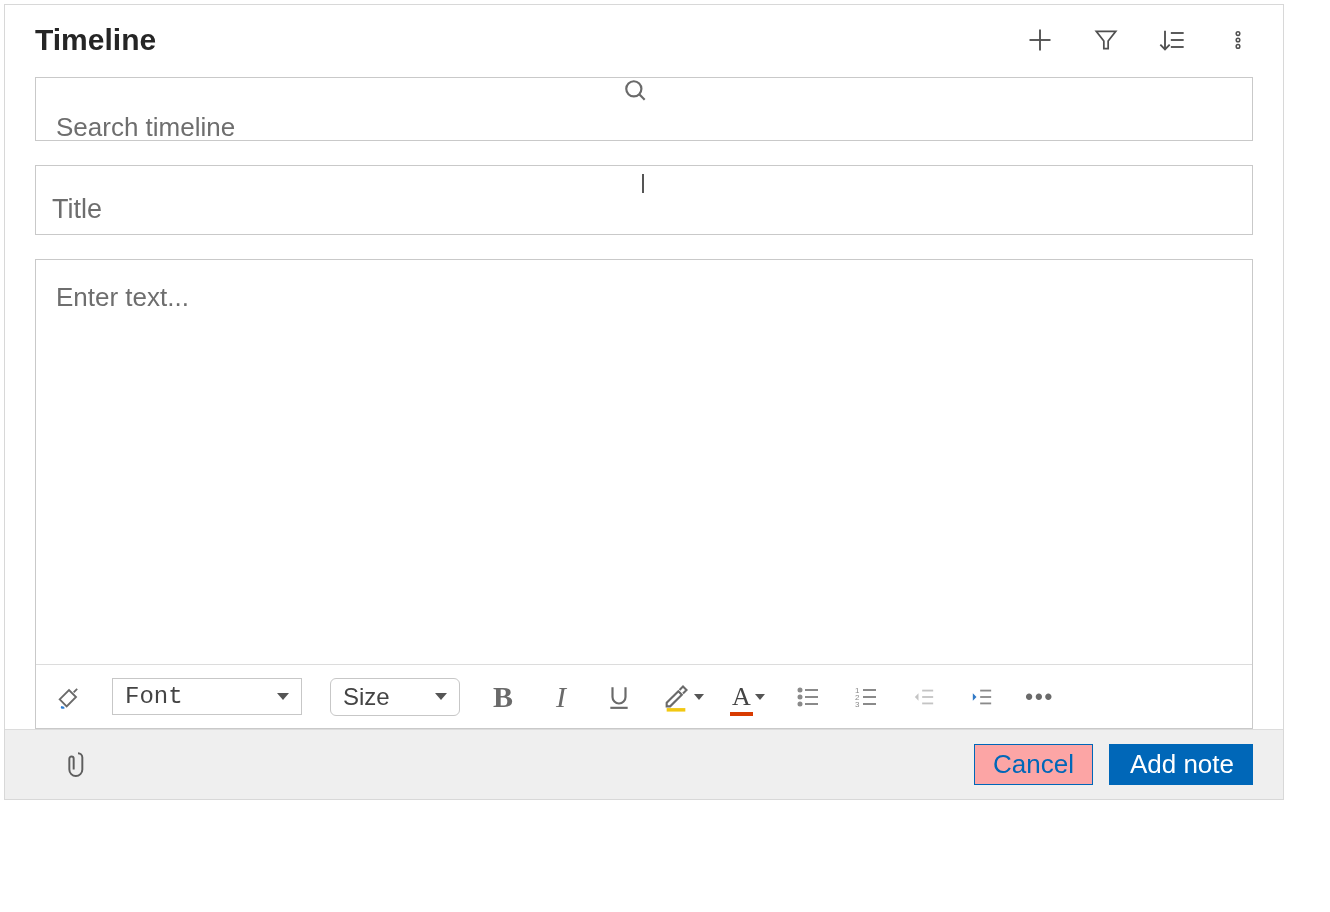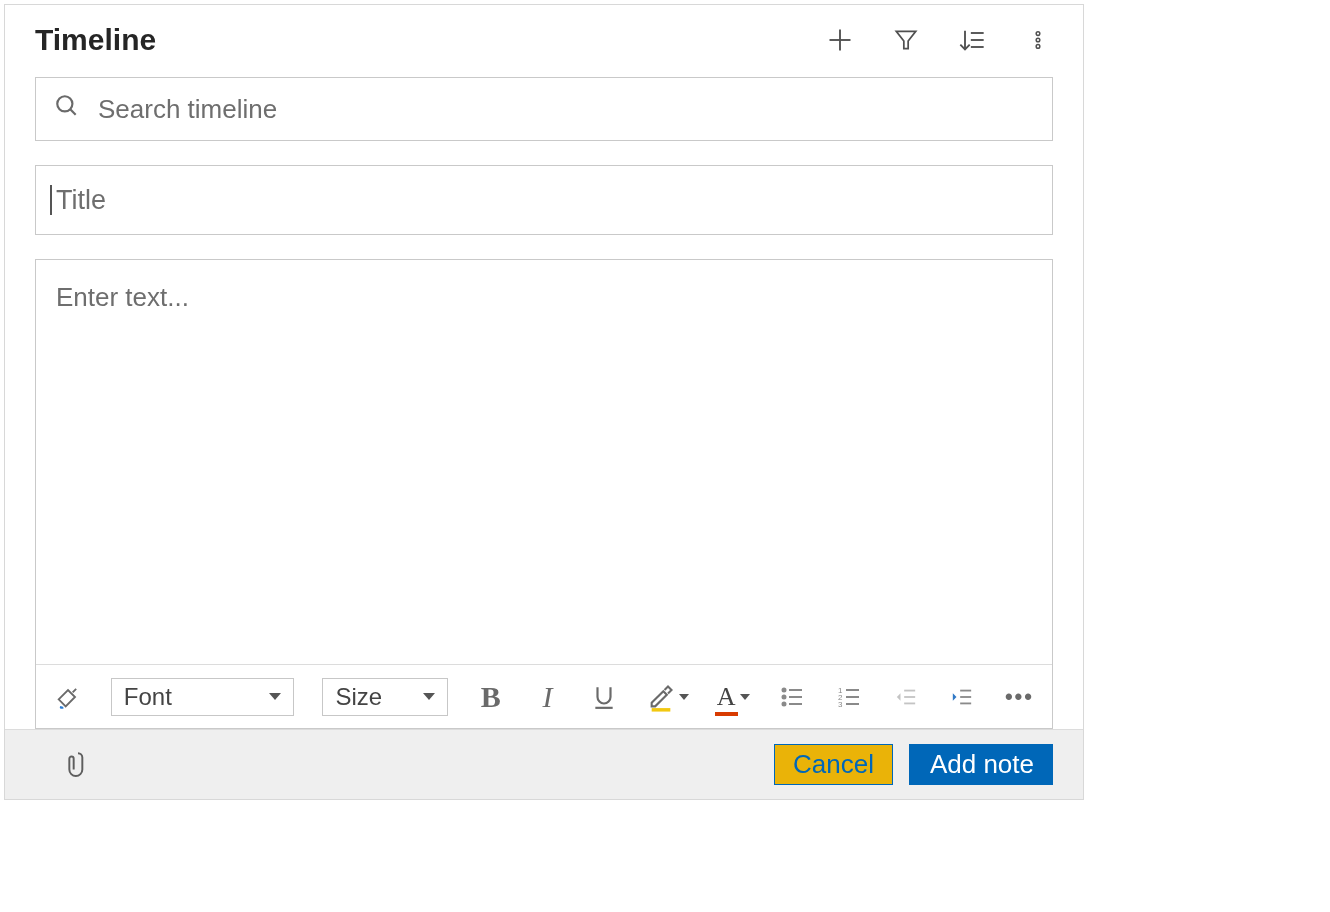--- a/index.html
+++ b/index.html
@@ -4,21 +4,21 @@
 <style>
   * { box-sizing: border-box; }
   body {
     margin: 0;
     font-family: "Segoe UI", Arial, sans-serif;
     background: #fff;
     display: flex;
     justify-content: flex-start;
   }
   .panel {
-    width: 1080px;
+    width: 1280px;
     border: 1px solid #d8d8d8;
     background: #fff;
     padding: 18px 30px 0 30px;
     margin: 4px;
   }
   .header {
     display: flex;
     align-items: center;
     justify-content: space-between;
     margin-bottom: 20px;
@@ -43,20 +43,21 @@
 
   .search-box, .title-box {
     border: 1px solid #c9c9c9;
     display: flex;
     align-items: center;
     padding: 0 18px;
     height: 64px;
     font-size: 26px;
     color: #5e5e5e;
     margin-bottom: 24px;
+    flex-direction: column;
   }
   .search-box input, .title-box input {
     border: none;
     outline: none;
     font-size: 26px;
     color: #333;
     width: 100%;
     background: transparent;
   }
   .search-box input::placeholder,
@@ -109,22 +110,22 @@
     border: 1px solid #c7c7c7;
     display: flex;
     align-items: center;
     justify-content: space-between;
     padding: 4px 12px;
     font-size: 24px;
     color: #444;
     cursor: pointer;
     background:#fff;
   }
-  .tb-select.font { width: 190px; }
-  .tb-select.size { width: 130px; }
+  .tb-select.font { width: 190px; font-family: Liberation Mono, monospace; }
+  .tb-select.size { width: 130px; border-radius: 6px; }
   .tb-select .caret-down {
     width:0;height:0;border-left:6px solid transparent;border-right:6px solid transparent;border-top:7px solid #555;
   }
   .bold-btn { font-weight: 800; font-size: 30px; color:#6a6a6a; font-family: Georgia, serif;}
   .italic-btn { font-style: italic; font-size: 30px; color:#6a6a6a; font-family: Georgia, serif;}
   .tb-combo { display:flex; align-items:center; gap:4px; cursor:pointer;}
   .mini-caret {
     width:0;height:0;border-left:5px solid transparent;border-right:5px solid transparent;border-top:6px solid #555;
   }
   .more-dots { letter-spacing: 2px; font-weight:bold; color:#6a6a6a; font-size:22px;}
@@ -141,21 +142,21 @@
   }
   .footer .spacer { flex: 1; }
   .attach { color:#5e5e5e; cursor:pointer; }
   .btn {
     font-size: 26px;
     padding: 4px 18px;
     cursor: pointer;
     border: 1px solid transparent;
   }
   .btn.cancel {
-    background: #eab308;
+    background: #fca5a5;
     color: #0067b8;
     border: 1px solid #0067b8;
   }
   .btn.primary {
     background: #0067b8;
     color: #fff;
     padding-left: 20px;
   }
 </style>
 </head>

